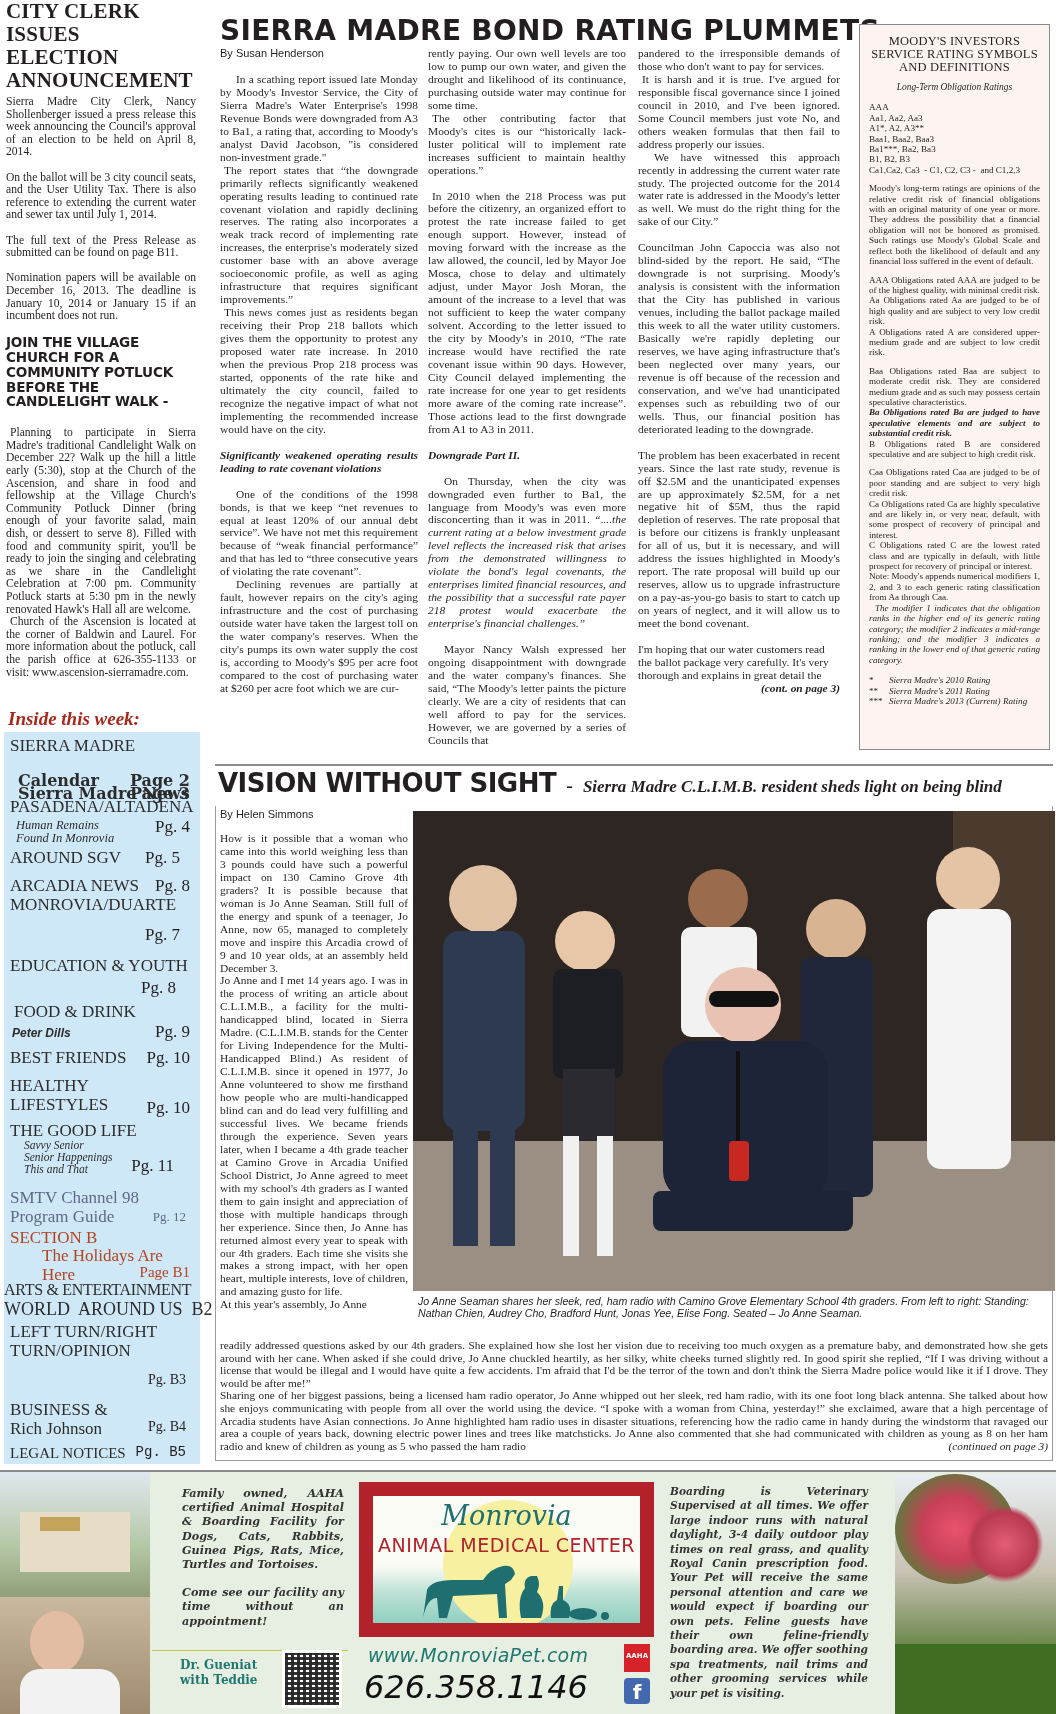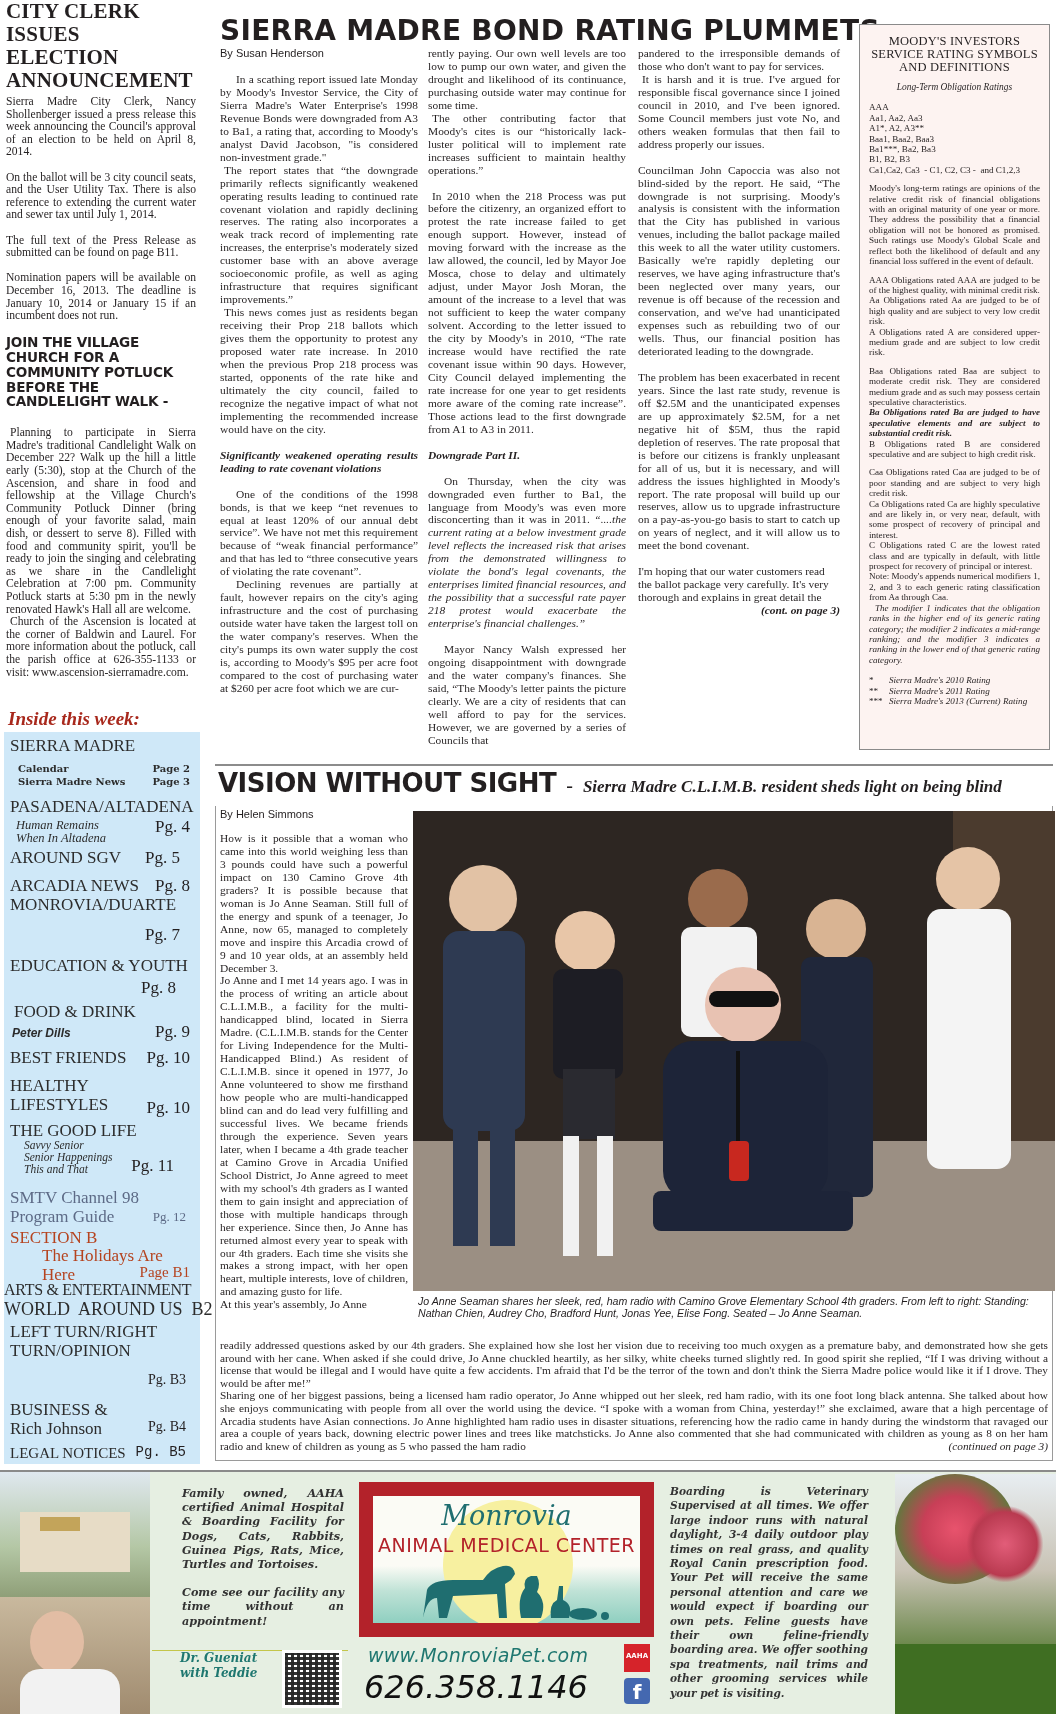--- a/index.html
+++ b/index.html
@@ -75,26 +75,26 @@
   <div class="potluck">
     <p>Planning to participate in Sierra Madre's traditional Candlelight Walk on December 22? Walk up the hill a little early (5:30), stop at the Church of the Ascension, and share in food and fellowship at the Village Church's Community Potluck Dinner (bring enough of your favorite salad, main dish, or dessert to serve 8). Filled with food and community spirit, you'll be ready to join the singing and celebrating as we share in the Candlelight Celebration at 7:00 pm. Community Potluck starts at 5:30 pm in the newly renovated Hawk's Hall all are welcome.</p>
     <p>Church of the Ascension is located at the corner of Baldwin and Laurel. For more information about the potluck, call the parish office at 626-355-1133 or visit: www.ascension-sierramadre.com.</p>
   </div>
 </div>
 
 <div id="inside-title" class="abs">Inside this week:</div>
 
 <div id="inside-box" class="abs">
   <div class="ib ib-sec" style="top:4px;">SIERRA MADRE</div>
-  <div class="ib" style="top:30px; font-family:'DejaVu Serif',serif; font-weight:bold; font-size:10px; line-height:13px; left:14px;">
+  <div class="ib" style="top:42px; font-family:'DejaVu Serif',serif; font-weight:bold; font-size:16px; line-height:13px; left:14px;">
     <div><span>Calendar</span><span style="position:absolute; right:0;">Page 2</span></div>
     <div><span>Sierra Madre News</span><span style="position:absolute; right:0;">Page 3</span></div>
   </div>
   <div class="ib ib-sec" style="top:65px;">PASADENA/ALTADENA</div>
-  <div class="ib ib-sub" style="top:87px; left:12px; width:100px;">Human Remains When In Altadena</div>
+  <div class="ib ib-sub" style="top:87px; left:12px; width:100px;">Human Remains Found In Monrovia</div>
   <div class="ib-pg" style="top:85px; right:10px;">Pg. 4</div>
 
   <div class="ib ib-sec" style="top:116px;">AROUND SGV</div>
   <div class="ib-pg" style="top:116px; right:20px;">Pg. 5</div>
 
   <div class="ib ib-sec" style="top:144px;">ARCADIA NEWS</div>
   <div class="ib-pg" style="top:144px; right:10px;">Pg. 8</div>
 
   <div class="ib ib-sec" style="top:163px;">MONROVIA/DUARTE</div>
   <div class="ib-pg" style="top:193px; right:20px;">Pg. 7</div>
@@ -169,20 +169,21 @@
   <p class="sub">Downgrade Part II.</p>
   <div class="gap"></div>
   <p class="ind"><span>On Thursday, when the city was downgraded even further to Ba1, the language from Moody's was even more disconcerting than it was in 2011.</span> <span class="it">“....the current rating at a below investment grade level reflects the increased risk that arises from the demonstrated willingness to violate the bond's legal covenants, the enterprises limited financial resources, and the possibility that a successful rate payer 218 protest would exacerbate the enterprise's financial challenges.”</span></p>
   <div class="gap"></div>
   <p class="ind">Mayor Nancy Walsh expressed her ongoing disappointment with downgrade and the water company's finances. She said, “The Moody's letter paints the picture clearly. We are a city of residents that can well afford to pay for the services. However, we are governed by a series of Councils that</p>
 </div>
 
 <div class="abs col" style="left:638px; top:47px; width:202px;">
   <p>pandered to the irresponsible demands of those who don't want to pay for services.</p>
   <p class="ind2">It is harsh and it is true. I've argued for responsible fiscal governance since I joined council in 2010, and I've been ignored. Some Council members just vote No, and others weaken formulas that then fail to address properly our issues.</p>
+  <p class="ind">We have witnessed this approach recently in addressing the current water rate study. The projected outcome for the 2014 water rate is addressed in the Moody's letter as well. We must do the right thing for the sake of our City.”</p>
   <div class="gap"></div>
   <p>Councilman John Capoccia was also not blind-sided by the report. He said, “The downgrade is not surprising. Moody's analysis is consistent with the information that the City has published in various venues, including the ballot package mailed this week to all the water utility customers. Basically we're rapidly depleting our reserves, we have aging infrastructure that's been neglected over many years, our revenue is off because of the recession and conservation, and we've had unanticipated expenses such as rebuilding two of our wells. Thus, our financial position has deteriorated leading to the downgrade.</p>
   <div class="gap"></div>
   <p>The problem has been exacerbated in recent years. Since the last rate study, revenue is off $2.5M and the unanticipated expenses are up approximately $2.5M, for a net negative hit of $5M, thus the rapid depletion of reserves. The rate proposal that is before our citizens is frankly unpleasant for all of us, but it is necessary, and will address the issues highlighted in Moody's report. The rate proposal will build up our reserves, allow us to upgrade infrastructure on a pay-as-you-go basis to start to catch up on years of neglect, and it will allow us to meet the bond covenant.</p>
   <div class="gap"></div>
   <p style="text-align:left;"><span>I'm hoping that our water customers read the ballot package very carefully. It's very thorough and explains in great detail the</span><span style="float:right; font-style:italic; font-weight:bold;">(cont. on page 3)</span></p>
 </div>
 
 <div id="moodys-box" class="abs">
   <div class="mh">MOODY'S INVESTORS SERVICE RATING SYMBOLS AND DEFINITIONS</div>
@@ -291,21 +292,21 @@
   <div class="abs" style="left:0; top:125px; width:150px; height:119px; background:linear-gradient(180deg,#c9b99e 0%, #9f8a6e 100%);">
     <div class="abs" style="left:30px; top:14px; width:54px; height:62px; border-radius:50%; background:#e2bda4;"></div>
     <div class="abs" style="left:20px; top:72px; width:100px; height:50px; border-radius:20px 20px 0 0; background:#f2f2f2;"></div>
   </div>
 
   <div class="abs" style="left:182px; top:14px; width:162px; font-family:'DejaVu Serif',serif; font-style:italic; font-weight:bold; font-size:11.2px; line-height:14.2px; text-align:justify; color:#333;">
     <p style="margin-bottom:14px;">Family owned, AAHA certified Animal Hospital &amp; Boarding Facility for Dogs, Cats, Rabbits, Guinea Pigs, Rats, Mice, Turtles and Tortoises.</p>
     <p>Come see our facility any time without an appointment!</p>
   </div>
   <div class="abs" style="left:152px; top:178px; width:196px; height:1px; background:#c4c64a;"></div>
-  <div class="abs" style="left:180px; top:179px; width:90px; font-family:'DejaVu Serif',serif; font-style:italic; font-weight:bold; font-size:12px; line-height:15px; color:#1f7770;">Dr. Gueniat with Teddie</div>
+  <div class="abs" style="left:180px; top:186px; width:90px; font-family:'DejaVu Serif',serif; font-weight:bold; font-size:12px; line-height:15px; color:#1f7770;">Dr. Gueniat with Teddie</div>
 
   <div class="abs" style="left:282px; top:178px; width:60px; height:58px; background:#fff; padding:3px;">
     <div style="width:100%; height:100%; background:
       repeating-linear-gradient(90deg,#111 0 3px,#fff 3px 6px),
       repeating-linear-gradient(0deg,#111 0 3px,#fff 3px 5px);
       background-blend-mode:multiply; opacity:0.85;"></div>
   </div>
 
   <div class="abs" style="left:359px; top:10px; width:295px; height:155px; background:#b3222a; padding:14px;">
     <div style="position:relative; width:100%; height:100%; background:linear-gradient(180deg,#fbfbf5 0%, #fbfbf5 55%, #bfe2d6 75%, #8fcfc0 100%); overflow:hidden;">

